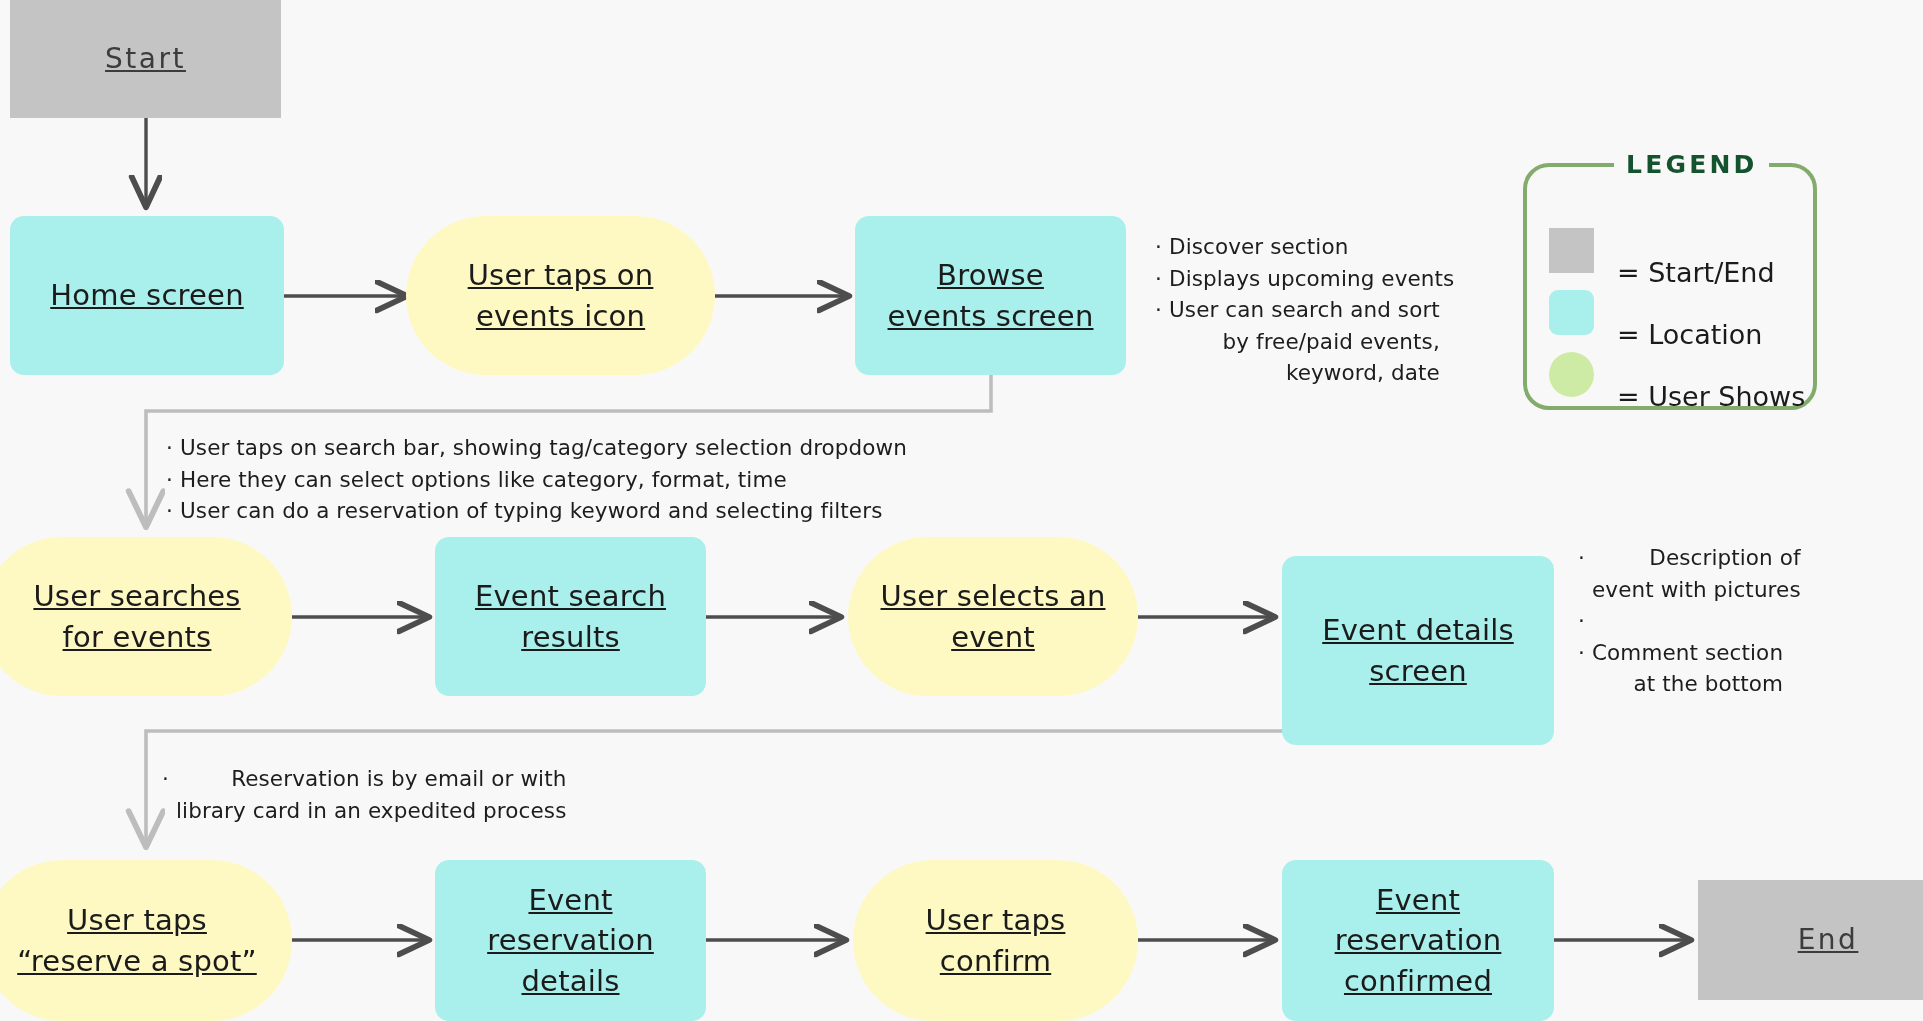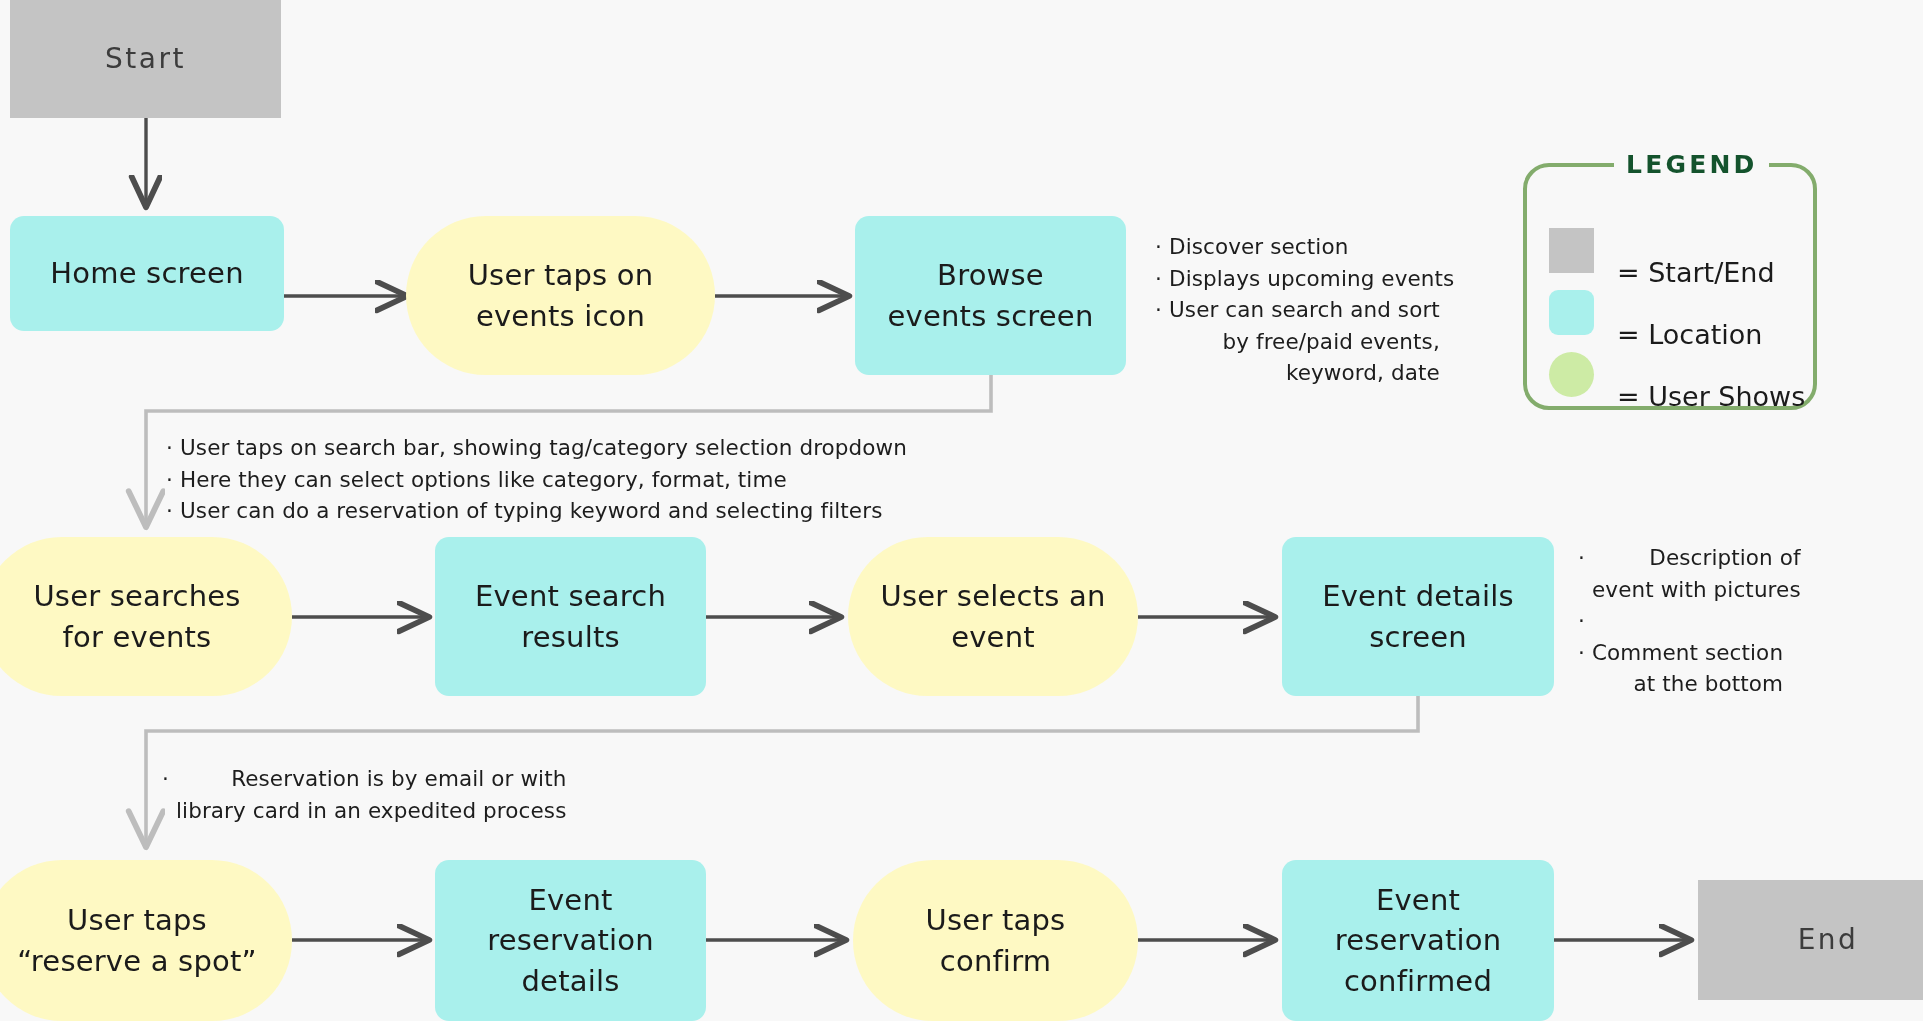--- a/index.html
+++ b/index.html
@@ -15,20 +15,21 @@
     position:absolute;
     display:flex;align-items:center;justify-content:center;
     text-align:center;
     color:#1b1b1b;
     font-size:29px;
     line-height:1.38;
     letter-spacing:.2px;
     box-sizing:border-box;
     padding:4px 10px;
     white-space:pre-line;
+    text-decoration:underline;
   }
   .node.terminal{background:#c4c4c4;border-radius:0;color:#3c3c3c;letter-spacing:2.5px;font-size:28px;}
   .node.location{background:#a9f0ec;border-radius:14px;}
   .node.action{background:#fef9c3;border-radius:80px;}
 
   .note{
     position:absolute;
     font-size:21.5px;
     line-height:1.47;
     color:#1d1d1d;
@@ -100,38 +101,38 @@
 
   <line x1="706" y1="940" x2="845" y2="940" stroke="#4d4d4d" stroke-width="3.4" marker-end="url(#ah)"></line>
 
   <line x1="1138" y1="940" x2="1274" y2="940" stroke="#4d4d4d" stroke-width="3.4" marker-end="url(#ah)"></line>
 
   <line x1="1552" y1="940" x2="1690" y2="940" stroke="#4d4d4d" stroke-width="3.4" marker-end="url(#ah)"></line>
 </svg>
 
 <div class="node terminal" style="left:10px;top:0px;width:271px;height:118px;">Start</div>
 
-<div class="node location" style="left:10px;top:216px;width:274px;height:115px;">Home screen</div>
+<div class="node location" style="left:10px;top:216px;width:274px;height:159px;">Home screen</div>
 
 <div class="node action" style="left:406px;top:216px;width:309px;height:159px;">User taps on
 events icon</div>
 
 <div class="node location" style="left:855px;top:216px;width:271px;height:159px;">Browse
 events screen</div>
 
 <div class="node action" style="left:-18px;top:537px;width:310px;height:159px;">User searches
 for events</div>
 
 <div class="node location" style="left:435px;top:537px;width:271px;height:159px;">Event search
 results</div>
 
 <div class="node action" style="left:848px;top:537px;width:290px;height:159px;">User selects an
 event</div>
 
-<div class="node location" style="left:1282px;top:537px;width:272px;height:159px;">Event details
+<div class="node location" style="left:1282px;top:556px;width:272px;height:189px;">Event details
 screen</div>
 
 <div class="node action" style="left:-18px;top:860px;width:310px;height:161px;">User taps
 “reserve a spot”</div>
 
 <div class="node location" style="left:435px;top:860px;width:271px;height:161px;">Event
 reservation
 details</div>
 
 <div class="node action" style="left:853px;top:860px;width:285px;height:161px;">User taps

